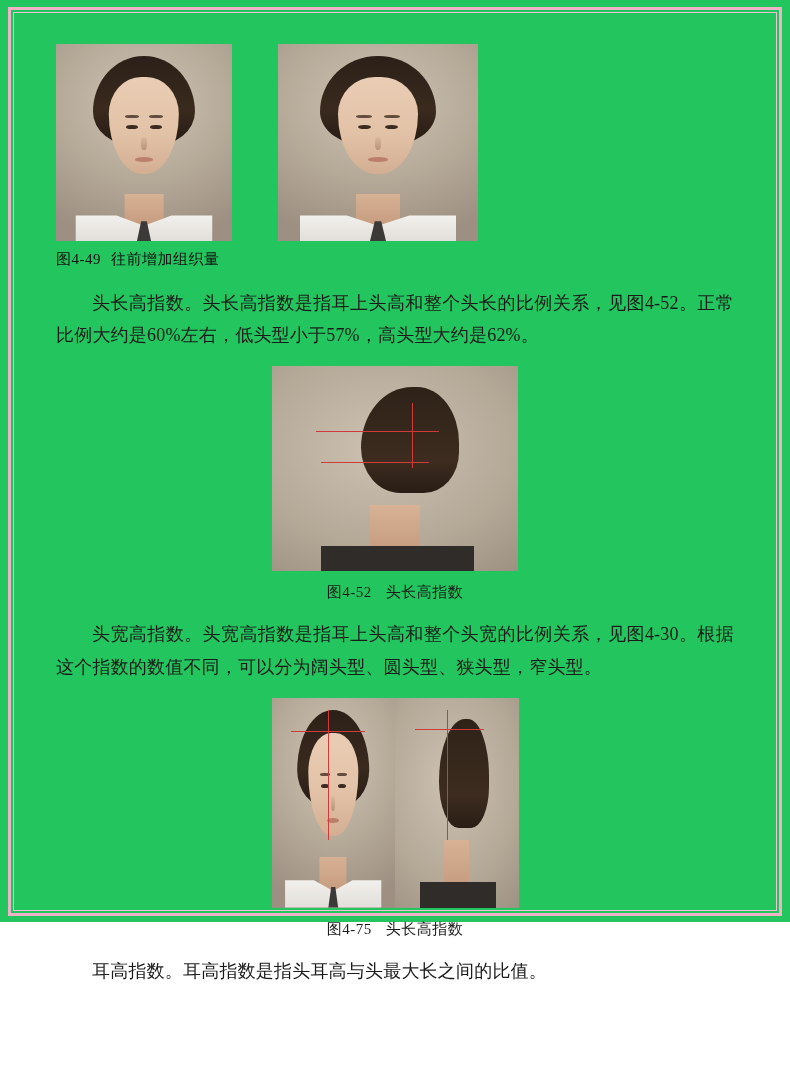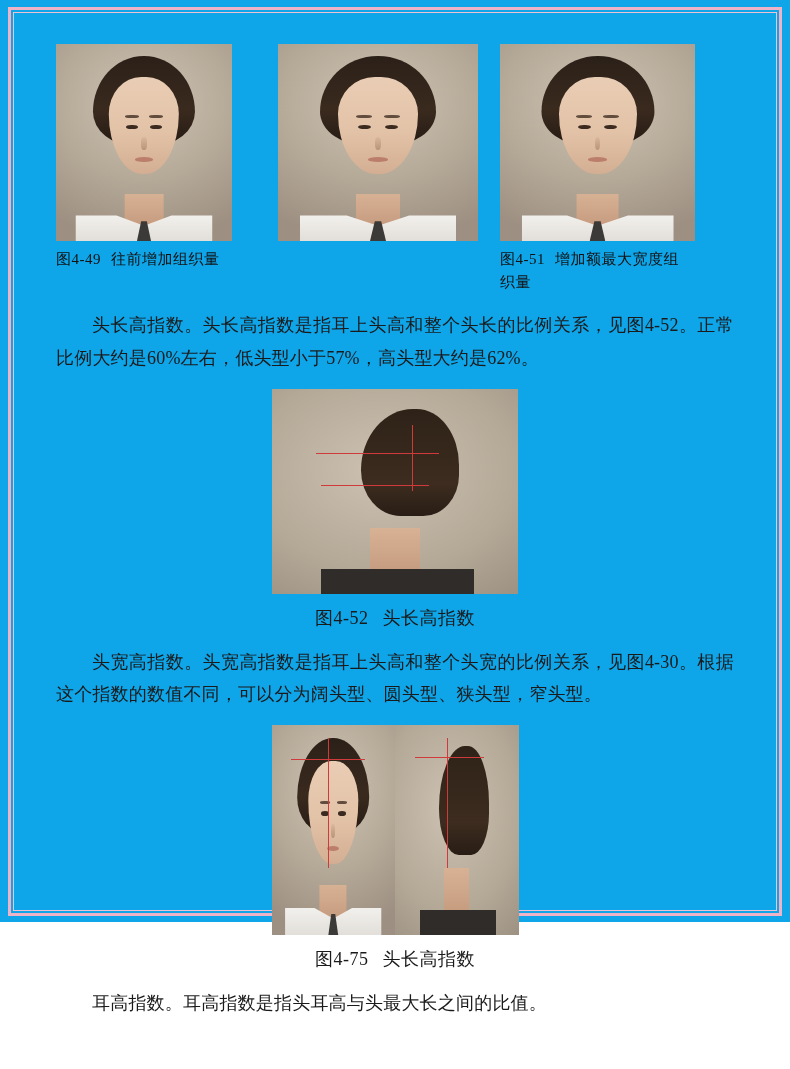--- a/index.html
+++ b/index.html
@@ -11,21 +11,21 @@
     width: 790px;
     height: 1069px;
     overflow: hidden;
     font-family: "Liberation Serif", "DejaVu Serif", serif;
     color: #1a1a1a;
   }
   .page {
     position: relative;
     width: 790px;
     height: 922px;
-    background: #0ea5e9;
+    background: #22c55e;
     box-sizing: border-box;
   }
   
   .page-frame-outer {
     position: absolute;
     left: 8px;
     top: 7px;
     right: 8px;
     bottom: 6px;
     border: 3px solid #efb3c8;
@@ -206,21 +206,21 @@
   }
   .photo.duo {
     width: 247px;
     height: 210px;
     display: inline-block;
     position: relative;
     overflow: hidden;
   }
   .caption-center {
     margin-top: 8px;
-    font-size: 18px;
+    font-size: 15px;
     letter-spacing: .5px;
   }
   .caption-center .cap-num { margin-right: 14px; }
 
   
   .pf-bg {
     position: absolute; inset: 0;
     background: radial-gradient(ellipse 90% 80% at 45% 40%, #cdc2b2 0%, #b4a897 60%, #9b8f80 100%);
   }
   .pf-hair {
@@ -349,39 +349,20 @@
           <div class="eye-l"></div>
             <div class="eye-r"></div>
           <div class="nose"></div>
           <div class="mouth"></div>
           <div class="neck"></div>
           <div class="collar"></div>
           <div class="collar-inner"></div>
         </div>
       </div>
 
-      <div class="fig-col">
-        <div class="photo portrait-small">
-          <div class="face-bg"></div>
-          <div class="hair"></div>
-          <div class="face"></div>
-          <div class="brow-l"></div>
-            <div class="brow-r"></div>
-          <div class="eye-l"></div>
-            <div class="eye-r"></div>
-          <div class="nose"></div>
-          <div class="mouth"></div>
-          <div class="neck"></div>
-          <div class="collar"></div>
-          <div class="collar-inner"></div>
-        </div>
-        <div class="caption">
-          <span class="cap-num">图4-51</span><span>增加额最大宽度组织量</span>
-        </div>
-      </div>
 
     </div>
 
     <p class="body-text">头长高指数。头长高指数是指耳上头高和整个头长的比例关系，见图4-52。正常比例大约是60%左右，低头型小于57%，高头型大约是62%。</p>
 
     <div class="figure-center">
       <div class="photo profile">
         <div class="pf-bg"></div>
         <div class="pf-hair"></div>
         <div class="pf-pony"></div>

